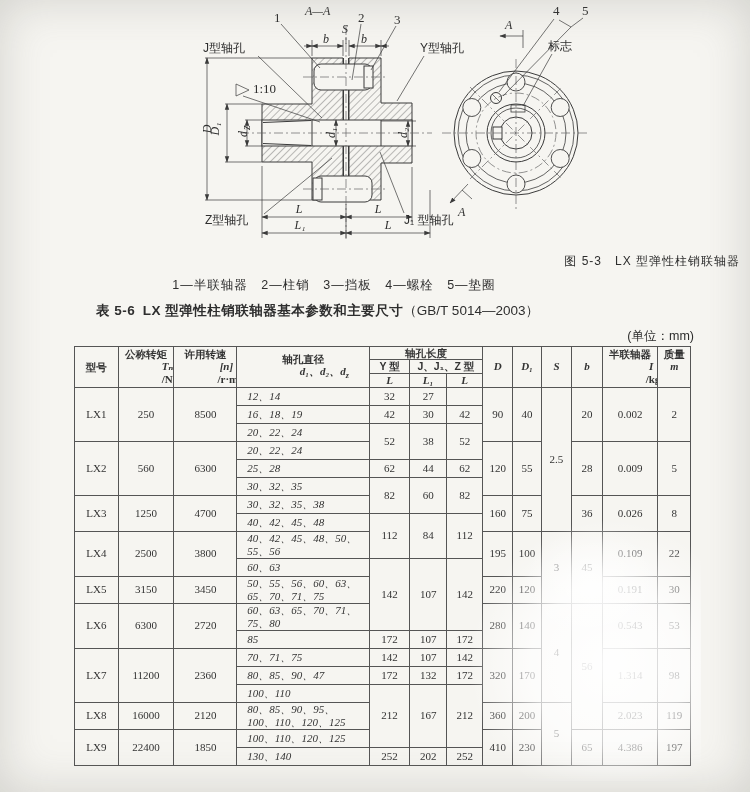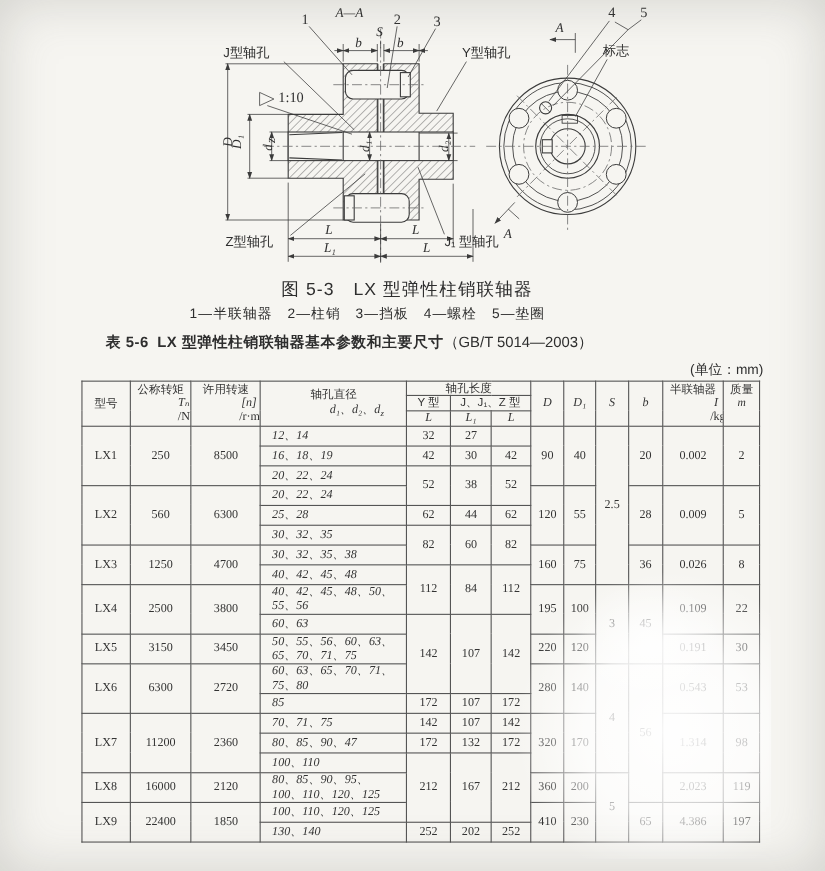--- a/index.html
+++ b/index.html
@@ -13,36 +13,36 @@
     position:absolute;inset:0;pointer-events:none;z-index:6;
     box-shadow:inset 0 0 48px rgba(120,118,110,0.28);
   }
   
   .figure-wrap{position:absolute;top:0;left:0;width:750px;height:248px;}
   svg text{font-family:"Liberation Serif","DejaVu Serif",serif;fill:#2e2e2e;}
   svg .cjk{font-family:"Liberation Sans","DejaVu Sans",sans-serif;font-size:12px;font-style:normal;}
   svg .sym{font-style:italic;font-size:12px;}
   svg .num{font-size:13px;font-style:normal;}
   
-  .fig-caption{position:absolute;top:253px;left:0;width:740px;text-align:center;font-size:16px;letter-spacing:1px;}
+  .fig-caption{position:absolute;top:253px;left:0;width:740px;text-align:right;font-size:12px;letter-spacing:1px;}
   .fig-legend{position:absolute;top:277px;left:0;width:668px;text-align:center;font-size:12.5px;letter-spacing:1px;}
   .tbl-title{position:absolute;top:302px;left:0;width:635px;text-align:center;font-size:13.5px;}
   .tbl-title b{letter-spacing:0.5px;}
   .unit-note{position:absolute;top:328px;right:56px;font-size:12.5px;margin-left:12px;}
   
   .tbl-wrap{position:absolute;top:346px;left:74px;z-index:2;}
   table{border-collapse:collapse;table-layout:fixed;width:617px;border:1.6px solid #3b3b3b;}
   th,td{
     border:1px solid #555;
     text-align:center;vertical-align:middle;
     font-family:"Liberation Serif","DejaVu Serif",serif;
     font-size:11px;line-height:1.18;padding:0 1px;color:#333;
     overflow:hidden;
   }
-  thead th{font-weight:normal;}
+  thead th{font-weight:bold;}
   thead .cl{display:block;font-family:"Liberation Sans","DejaVu Sans",sans-serif;font-size:10.5px;}
   thead .sl{display:block;font-family:"Liberation Serif","DejaVu Serif",serif;font-size:11px;padding-left:42px;}
   .sym{font-family:"Liberation Serif","DejaVu Serif",serif;font-style:italic;}
   sub{font-size:8px;}
   tbody tr{height:18px;}
   tbody tr.h2{height:27px;}
   td.dcell{text-align:left;padding-left:10px;white-space:pre-line;font-style:italic;}
   td.mcell{font-family:"Liberation Serif","DejaVu Serif",serif;}
   
   .glare{

